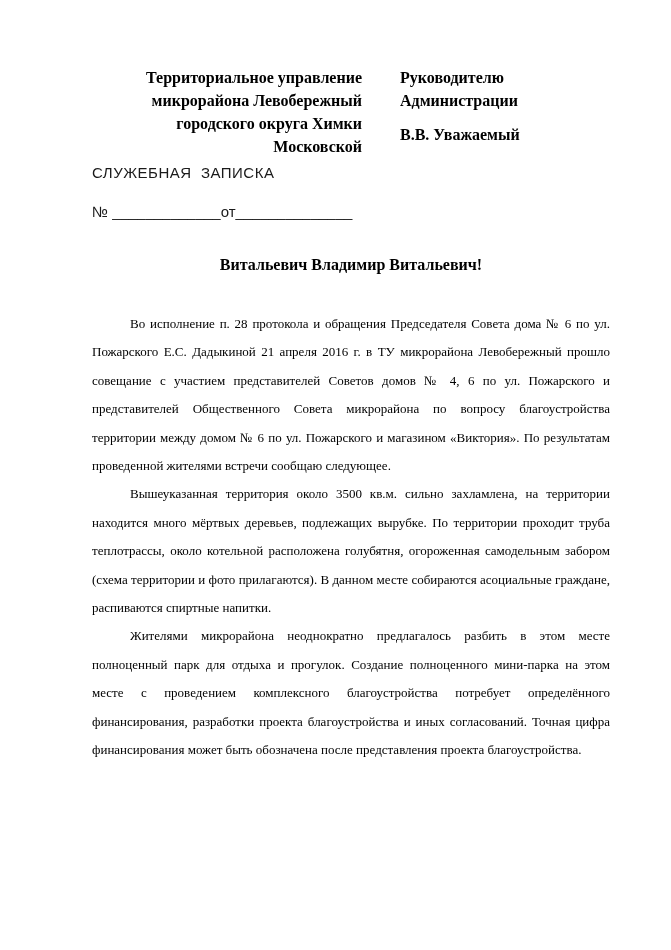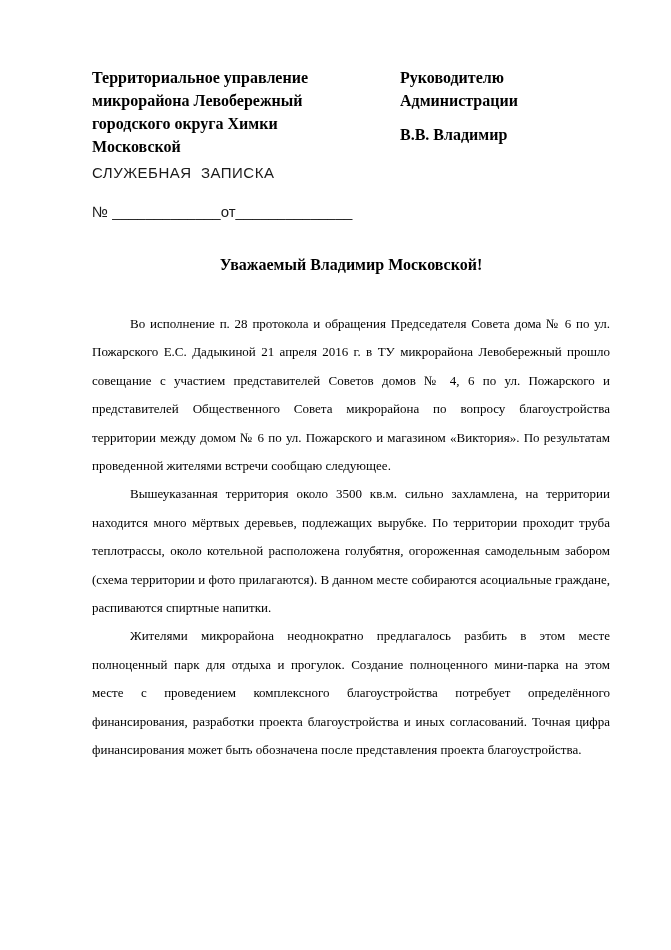--- a/index.html
+++ b/index.html
@@ -22,20 +22,21 @@
   .header {
     display: flex;
     align-items: flex-start;
   }
   .sender {
     width: 270px;
     flex: 0 0 270px;
     font-weight: bold;
     font-size: 16px;
     line-height: 23px;
+    text-align: right;
   }
   .recipient {
     flex: 1 1 auto;
     font-weight: bold;
     font-size: 16px;
     line-height: 23px;
     margin-left: 38px;
   }
   .recipient .line2 {
     margin-top: 11px;
@@ -85,29 +86,29 @@
 
   <div class="header">
     <div class="sender">
       <div>Территориальное управление</div>
       <div>микрорайона Левобережный</div>
       <div>городского округа Химки</div>
       <div>Московской</div>
     </div>
     <div class="recipient">
       <div>Руководителю Администрации</div>
-      <div class="line2">В.В. Владимир</div>
+      <div class="line2">В.В. Уважаемый</div>
     </div>
   </div>
 
   <div class="doc-type">СЛУЖЕБНАЯ  ЗАПИСКА</div>
 
   <div class="number-line">№ _____________от______________</div>
 
-  <div class="salutation">Уважаемый Владимир Московской!</div>
+  <div class="salutation">Витальевич Владимир Витальевич!</div>
 
   <div class="body-text">
     <p>Во исполнение п. 28 протокола и обращения Председателя Совета дома № 6 по ул. Пожарского Е.С. Дадыкиной 21 апреля 2016 г. в ТУ микрорайона Левобережный прошло совещание с участием представителей Советов домов № 4, 6 по ул. Пожарского и представителей Общественного Совета микрорайона по вопросу благоустройства территории между домом № 6 по ул. Пожарского и магазином «Виктория». По результатам проведенной жителями встречи сообщаю следующее.</p>
     <p>Вышеуказанная территория около 3500 кв.м. сильно захламлена, на территории находится много мёртвых деревьев, подлежащих вырубке. По территории проходит труба теплотрассы, около котельной расположена голубятня, огороженная самодельным забором (схема территории и фото прилагаются). В данном месте собираются асоциальные граждане, распиваются спиртные напитки.</p>
     <p>Жителями микрорайона неоднократно предлагалось разбить в этом месте полноценный парк для отдыха и прогулок. Создание полноценного мини-парка на этом месте с проведением комплексного благоустройства потребует определённого финансирования, разработки проекта благоустройства и иных согласований. Точная цифра финансирования может быть обозначена после представления проекта благоустройства.</p>
   </div>
 
 </div>
 
 </body></html>

